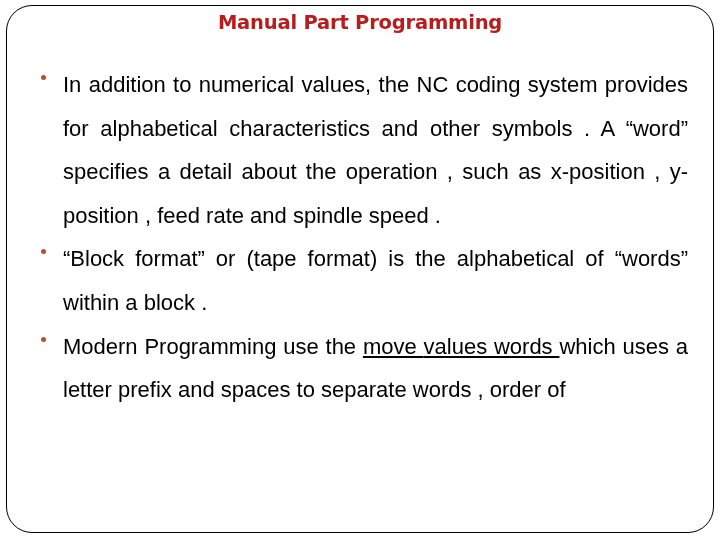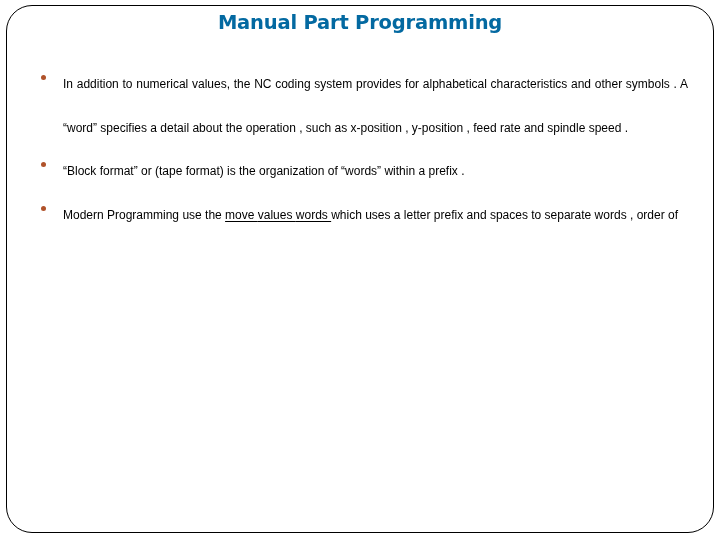--- a/index.html
+++ b/index.html
@@ -34,21 +34,21 @@
     border-radius: 26px;
     pointer-events: none;
   }
 
   #slide-title {
     position: absolute;
     left: 0;
     top: 11px;
     width: 720px;
     text-align: center;
-    color: #0369a1;
+    color: #b91c1c;
     font-family: "DejaVu Sans", sans-serif;
     font-weight: bold;
     font-size: 19.5px;
     letter-spacing: -0.2px;
     line-height: 24px;
     white-space: nowrap;
   }
 
   #body-block {
     position: absolute;
@@ -70,21 +70,21 @@
     height: 5px;
     border-radius: 50%;
     background: #b0522a;
   }
 
   .para {
     margin: 0;
     padding: 0 0 0 27px;
     color: #000000;
     font-family: "Liberation Sans", sans-serif;
-    font-size: 12px;
+    font-size: 22px;
     line-height: 43.6px;
     text-align: justify;
     text-justify: inter-word;
   }
 
   .u { text-decoration: underline; text-underline-offset: 2px; }
 </style>
 </head>
 <body>
 
@@ -97,21 +97,21 @@
   <div id="body-block">
 
     <div class="bullet-group">
       <span class="bullet-marker"></span>
       <p class="para">In addition to numerical values, the NC coding system provides for   alphabetical characteristics and other symbols . A “word” specifies a detail about the operation , such as x-position , y-position , feed rate and spindle speed .</p>
     </div>
 
 
     <div class="bullet-group">
       <span class="bullet-marker"></span>
-      <p class="para">“Block format” or (tape format) is the organization of “words” within a prefix .</p>
+      <p class="para">“Block format” or (tape format) is the alphabetical of “words” within a block .</p>
     </div>
 
     <div class="bullet-group">
       <span class="bullet-marker"></span>
       <p class="para"><span>Modern Programming use the </span><span class="u">move </span><span class="u">values </span><span class="u">words </span><span>which uses a letter prefix and spaces to separate words , order of</span></p>
     </div>
 
   </div>
 
 </div>

